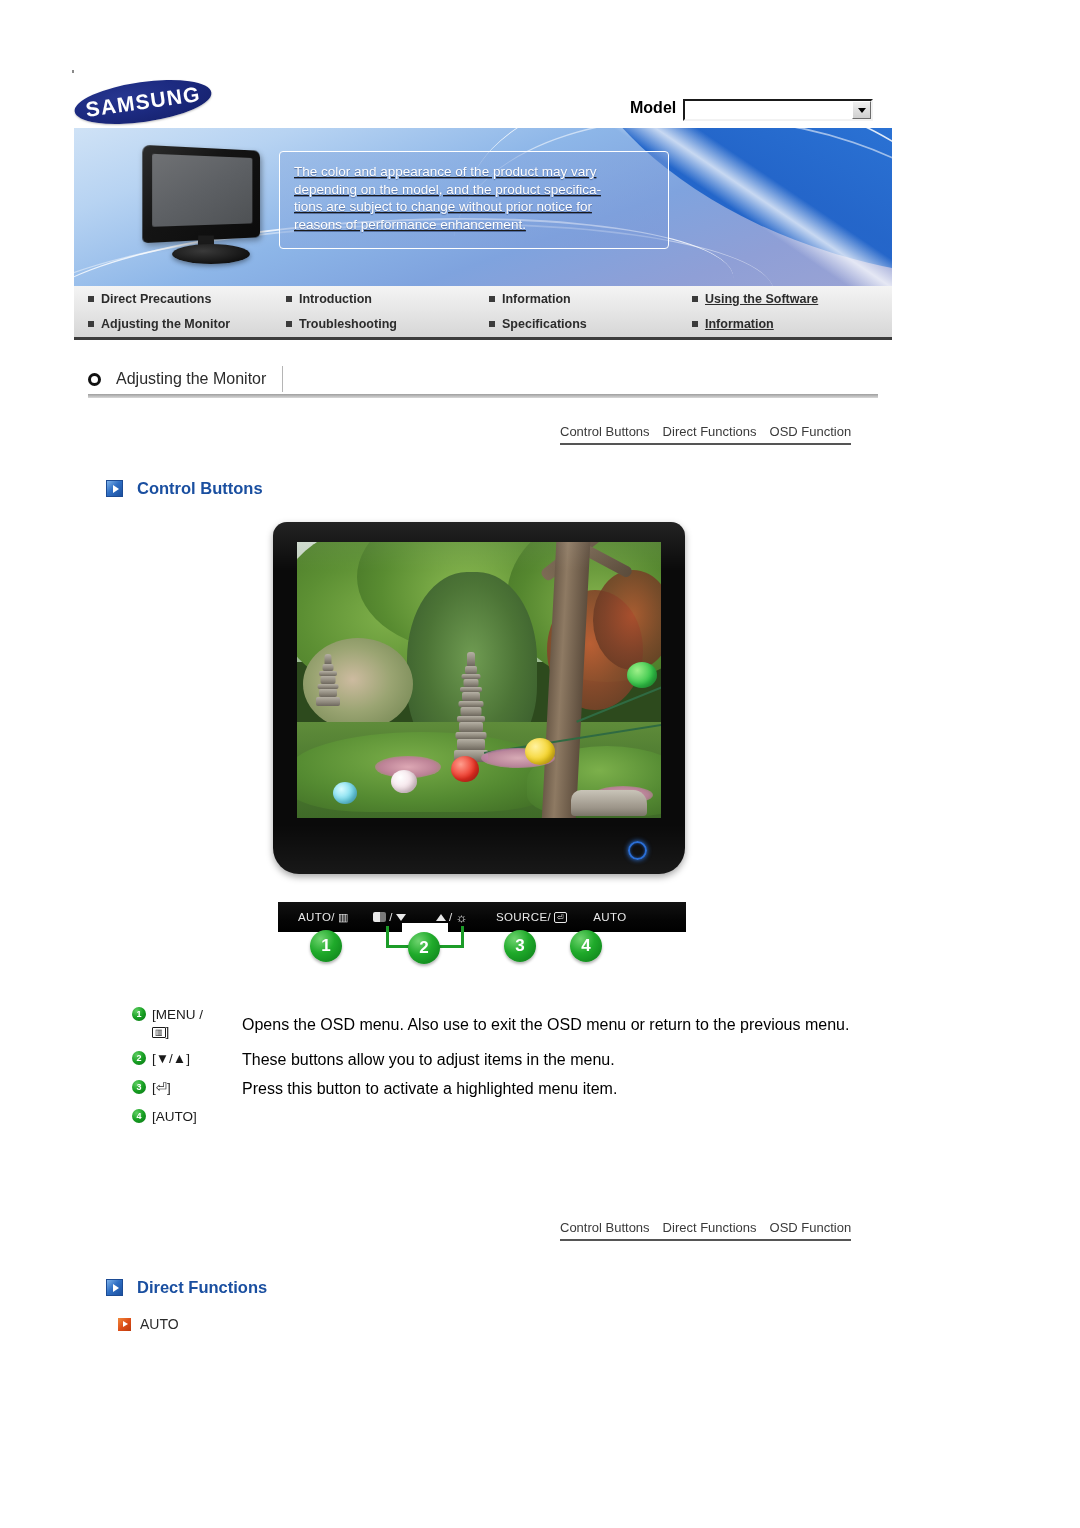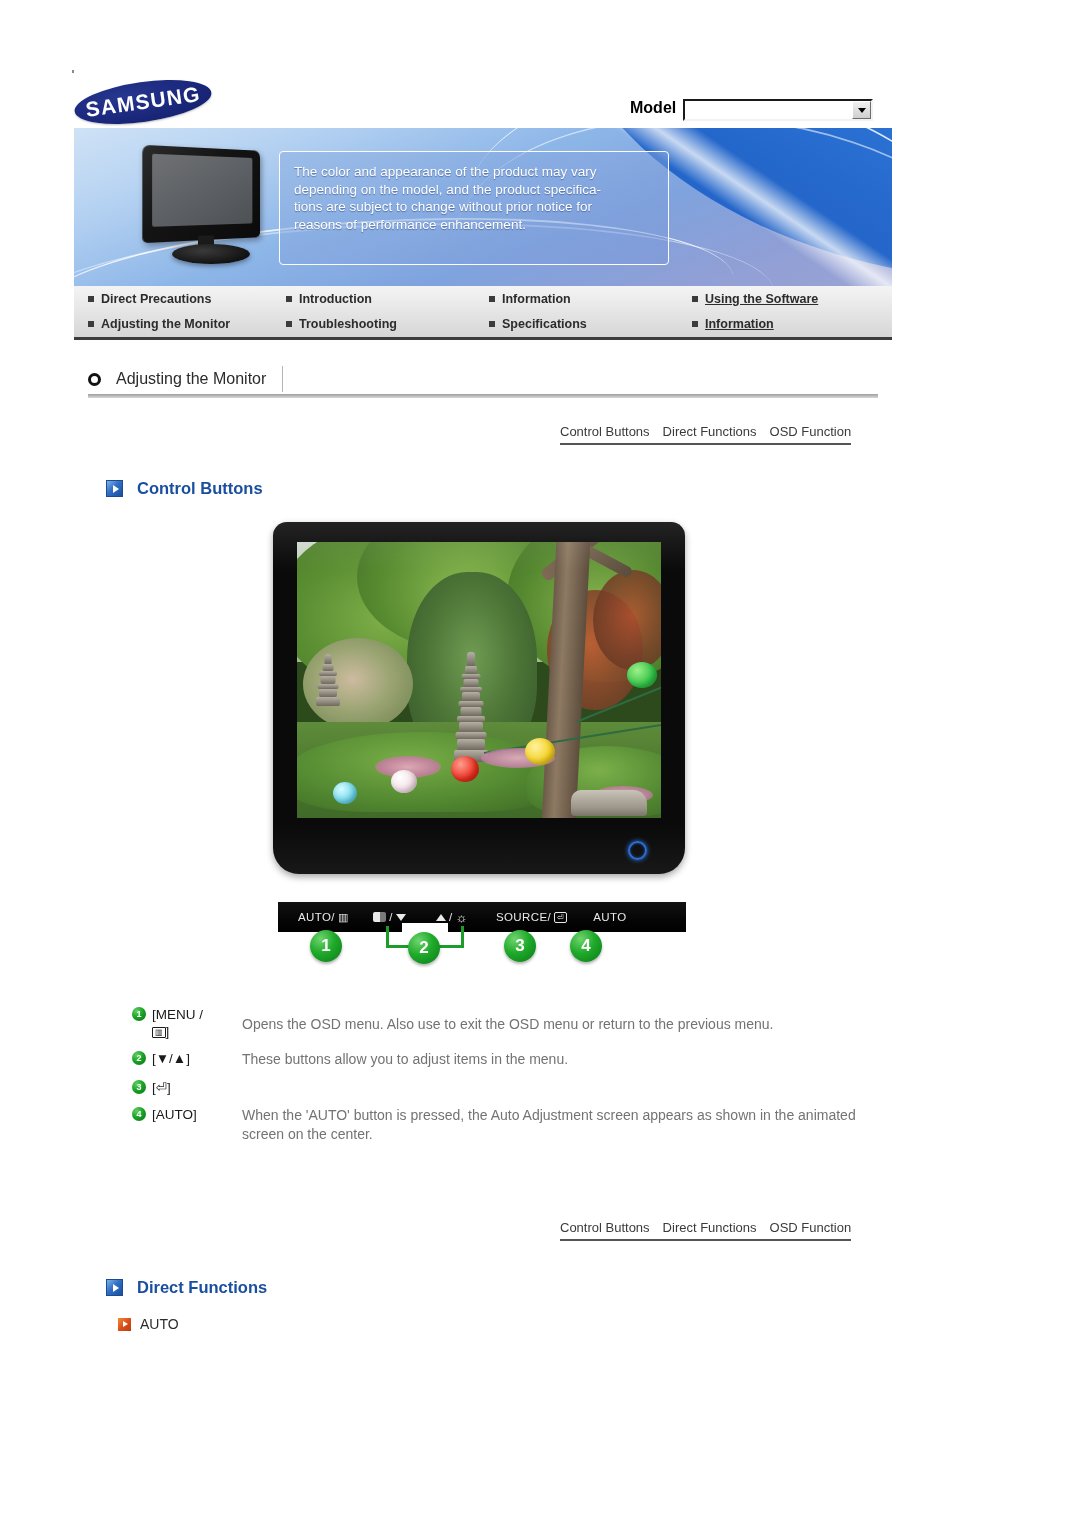--- a/index.html
+++ b/index.html
@@ -211,26 +211,27 @@
     width: 78px; height: 20px;
     background: radial-gradient(ellipse at 40% 35%, #3a3a3a 0%, #121212 70%);
     border-radius: 50%;
     box-shadow: 0 2px 5px rgba(0,0,0,0.4);
   }
 
   
   .notice-box {
     position: absolute;
     left: 205px; top: 23px;
-    width: 390px; height: 114px;
+    width: 390px; height: 98px;
     border: 1px solid #ffffff;
     border-radius: 4px;
     background: linear-gradient(160deg, rgba(140,175,225,0.55) 0%, rgba(120,150,215,0.45) 100%);
     box-sizing: border-box;
     padding: 11px 14px 0 14px;
+    text-decoration: underline;
   }
   .notice-text {
     color: #ffffff;
     font-size: 13.5px;
     line-height: 17.5px;
     font-family: "Liberation Sans", sans-serif;
     text-shadow: 0 1px 1px rgba(40,60,110,0.55);
     white-space: pre-line;
   }
 
@@ -616,22 +617,22 @@
   .desc-key {
     width: 90px;
     flex: none;
     font-size: 13.5px;
     color: #1a1a1a;
     font-family: "Liberation Sans", sans-serif;
     line-height: 17px;
   }
   .desc-val {
     flex: 1;
-    font-size: 14px;
-    color: #737373;
+    font-size: 16px;
+    color: #000000;
     font-family: "Liberation Sans", sans-serif;
     line-height: 19px;
     padding-top: 9px;
   }
   .desc-row.compact .desc-val { padding-top: 0; }
   .desc-row.compact .desc-key { padding-top: 0; }
   .key-glyph {
     display: inline-block;
     border: 1.2px solid #1a1a1a;
     border-radius: 1px;
@@ -886,28 +887,28 @@
       </div>
       <div class="desc-key">[▼/▲]</div>
       <div class="desc-val">These buttons allow you to adjust items in the menu.</div>
     </div>
 
     <div class="desc-row compact">
       <div class="desc-num">
         <div class="num-badge">3</div>
       </div>
       <div class="desc-key">[⏎]</div>
+      <div class="desc-val">Press this button to activate a highlighted menu item.</div>
     </div>
 
     <div class="desc-row compact">
       <div class="desc-num">
         <div class="num-badge">4</div>
       </div>
       <div class="desc-key">[AUTO]</div>
-      <div class="desc-val">When the 'AUTO' button is pressed, the Auto Adjustment screen appears as shown in the animated screen on the center.</div>
     </div>
   </div>
 
   <div class="subtabs subtabs-2">
     <span class="subtab">Control Buttons</span>
     <span class="subtab">Direct Functions</span>
     <span class="subtab">OSD Function</span>
   </div>
 
   <div class="section-head sh-2">

